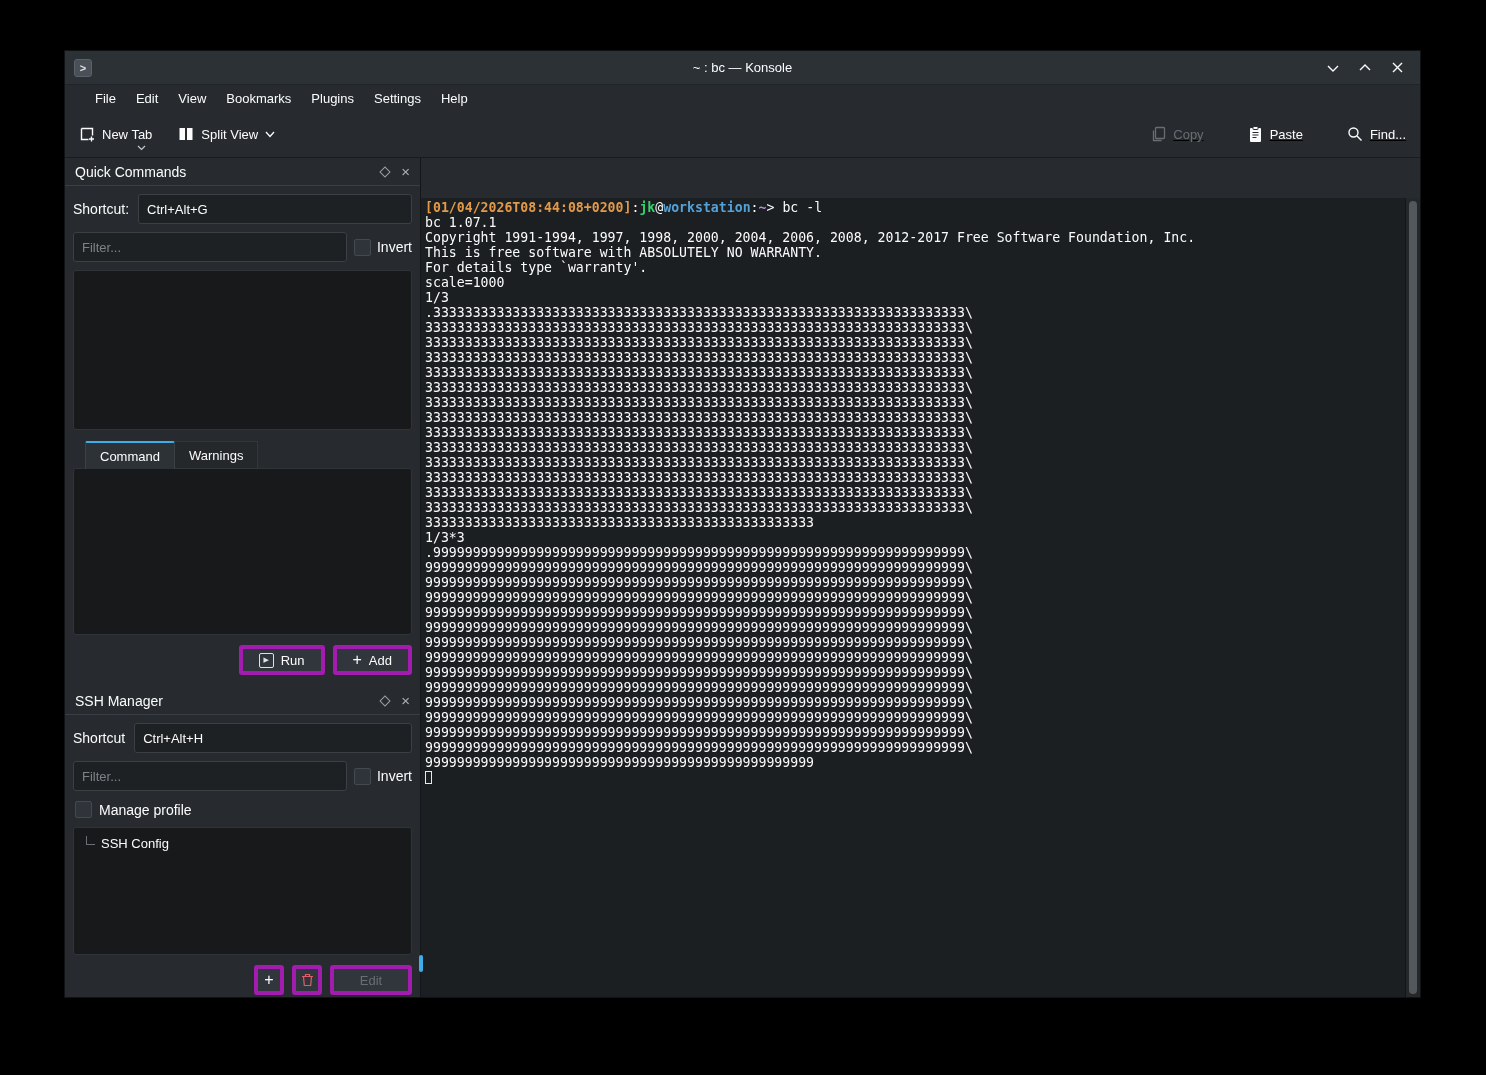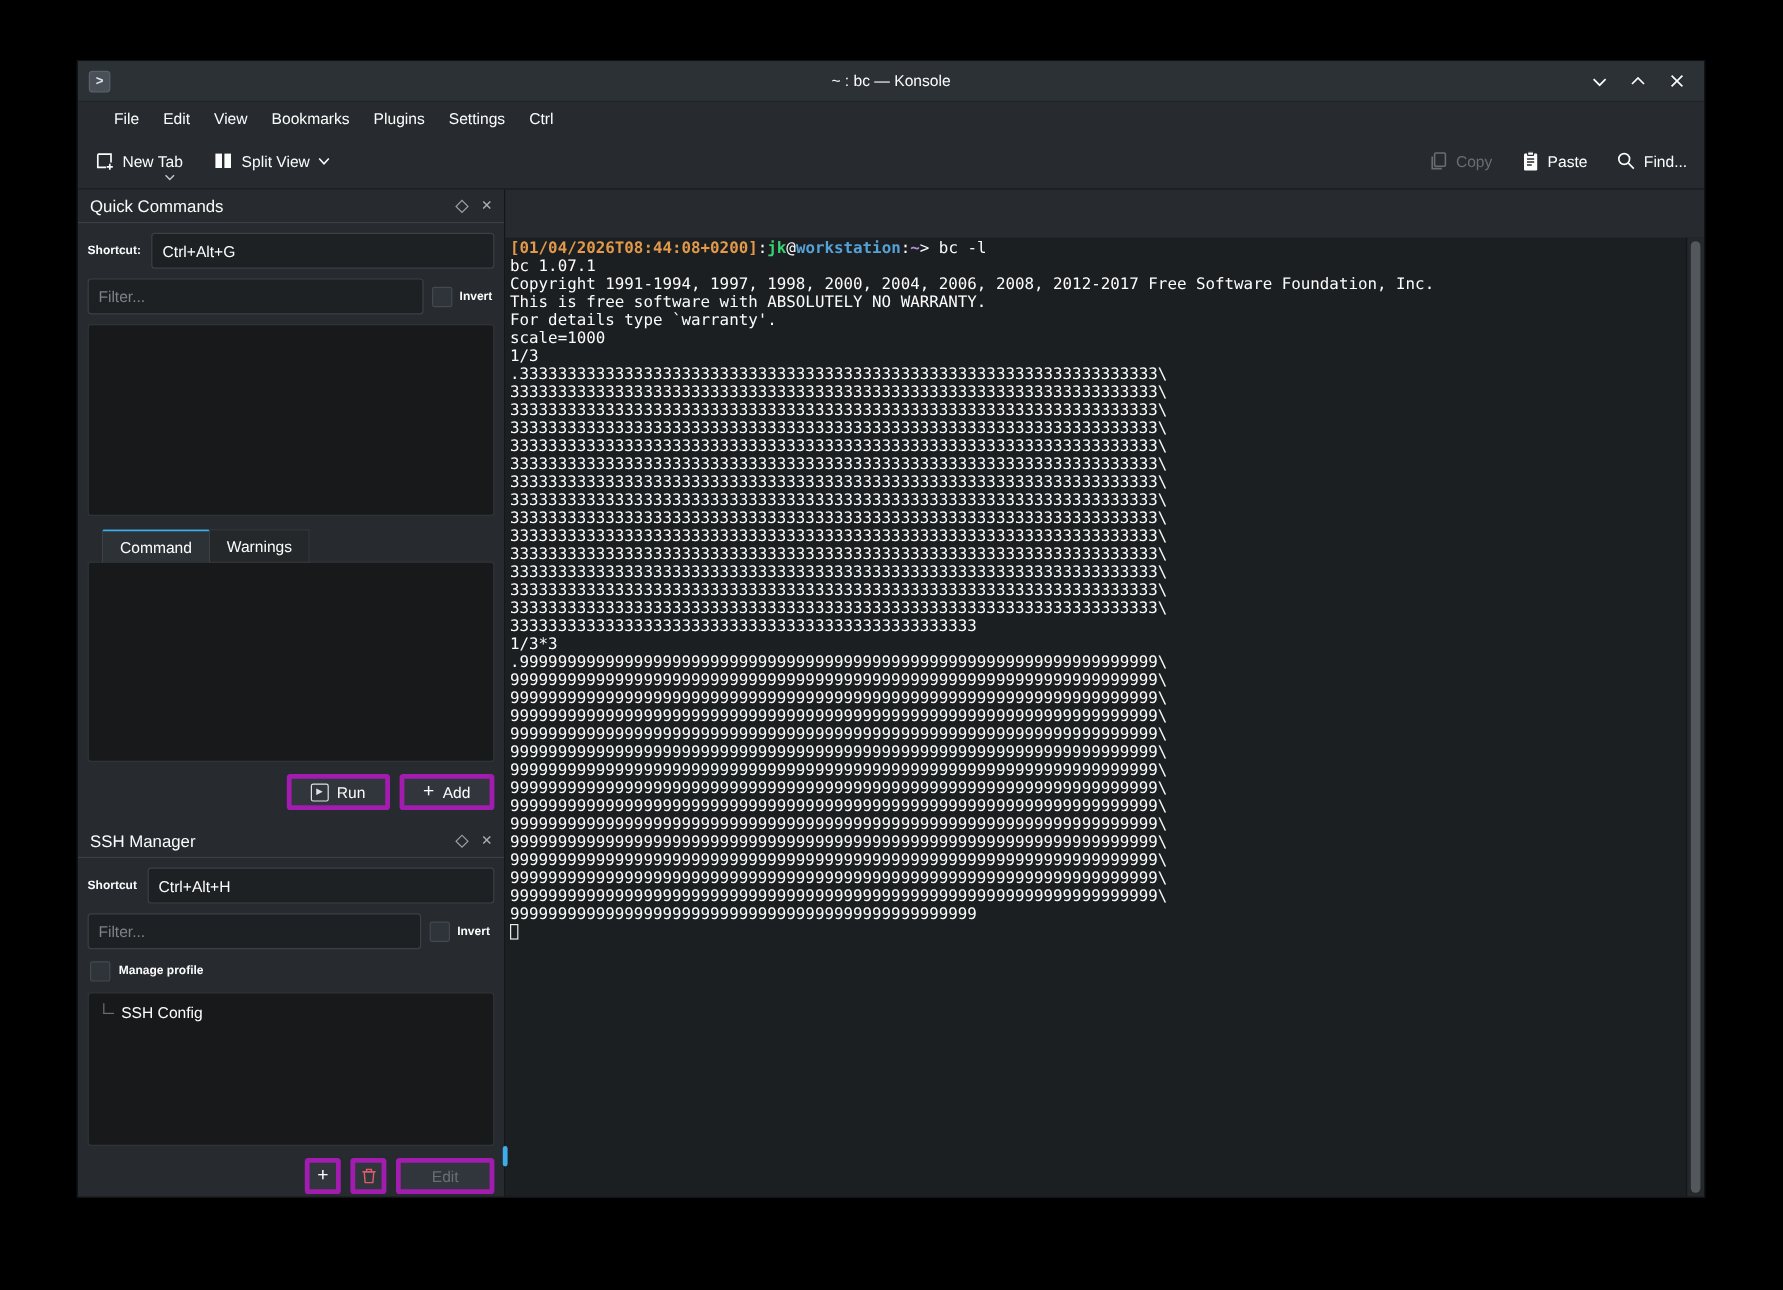--- a/index.html
+++ b/index.html
@@ -22,38 +22,38 @@
   
   .menubar { height:26px; display:flex; align-items:center; padding-left:20px; flex:0 0 auto; }
   .menu-item { color:#fcfcfc; font-size:13px; padding:3px 10px; border-radius:3px; }
 
   
   .toolbar { height:47px; display:flex; align-items:center; padding:0 14px; gap:26px;
              border-bottom:1px solid #191c1f; flex:0 0 auto; }
   .tbtn { display:flex; align-items:center; gap:7px; color:#fcfcfc; font-size:13px; position:relative; }
   .tbtn svg { flex:0 0 auto; }
   .tbtn.disabled { color:#696e73; }
-  .tb-right { margin-left:auto; display:flex; align-items:center; gap:24px; }
+  .tb-right { margin-left:auto; display:flex; align-items:center; gap:44px;text-decoration:underline; }
   .newtab-caret { position:absolute; bottom:-9px; left:58px; }
 
   
   .content { flex:1 1 auto; display:flex; min-height:0; position:relative; }
 
   
   .sidebar { width:356px; flex:0 0 auto; display:flex; flex-direction:column; background:#272b2f;
              border-right:1px solid #14171a; position:relative; }
   .panel-header { height:28px; display:flex; align-items:center; padding:0 10px;
                   border-bottom:1px solid #3a3f45; }
   .panel-title { color:#fcfcfc; font-size:14px; }
   .panel-icons { margin-left:auto; display:flex; align-items:center; gap:12px; }
   .diamond { width:8px; height:8px; border:1px solid #9aa0a5; transform:rotate(45deg); display:inline-block; }
   .panel-x { color:#aab0b5; font-size:15px; line-height:1; }
 
   .row { display:flex; align-items:center; margin:8px 8px 0 8px; }
-  .lbl { color:#fcfcfc; font-size:10px;font-weight:bold; }
+  .lbl { color:#fcfcfc; font-size:14px; }
   .field { background:#1e2124; border:1px solid #3b4045; border-radius:3px; height:30px;
            color:#fcfcfc; font-size:13px; padding:0 8px; font-family:"Liberation Sans",sans-serif; }
   .field::placeholder { color:#7d8287; }
   .grow { flex:1 1 auto; }
   .checkbox { width:17px; height:17px; background:#2f343a; border:1px solid #44494f; border-radius:2px;
               flex:0 0 auto; }
   .darkbox { background:#17191a; border:1px solid #303439; border-radius:3px; margin:8px 8px 0 8px; }
 
   .tabs { display:flex; margin:10px 8px 0 10px;padding-left:10px; }
   .tab { font-size:13px; color:#fcfcfc; padding:6px 14px 5px 14px; border:1px solid #33373c;
@@ -116,21 +116,21 @@
     </div>
   </div>
 
   <div class="menubar">
       <span class="menu-item">File</span>
       <span class="menu-item">Edit</span>
       <span class="menu-item">View</span>
       <span class="menu-item">Bookmarks</span>
       <span class="menu-item">Plugins</span>
       <span class="menu-item">Settings</span>
-      <span class="menu-item">Ctrl</span>
+      <span class="menu-item">Help</span>
     </div>
 
   <div class="toolbar">
     <div class="tbtn">
       <svg width="16" height="16" viewBox="0 0 16 16">
         <path d="M2.5,2.5 h11 v7" fill="none" stroke="#fcfcfc" stroke-width="1.4"></path>
         <path d="M2.5,2.5 v11 h7" fill="none" stroke="#fcfcfc" stroke-width="1.4"></path>
         <path d="M12.5,10.5 v5 M10,13 h5" stroke="#fcfcfc" stroke-width="1.4"></path>
       </svg>
       <span>New Tab</span>

